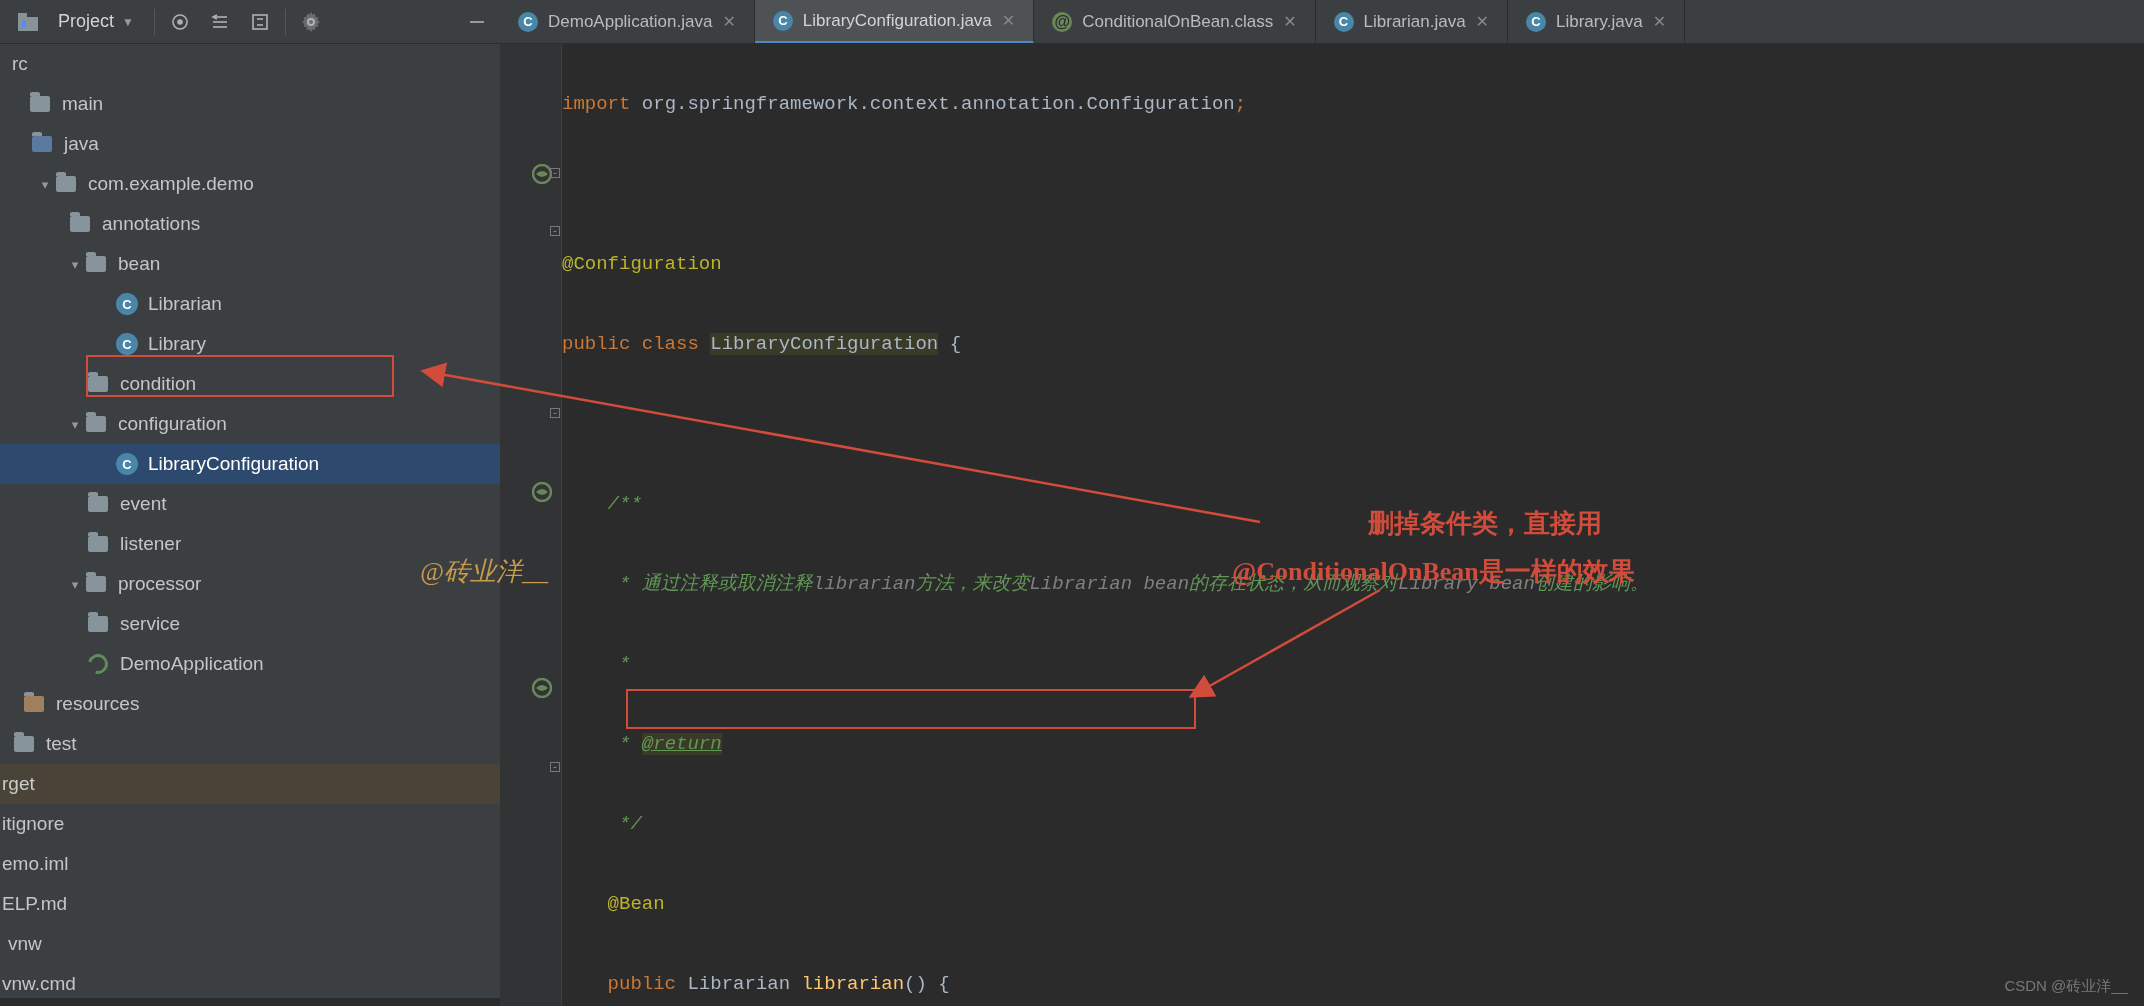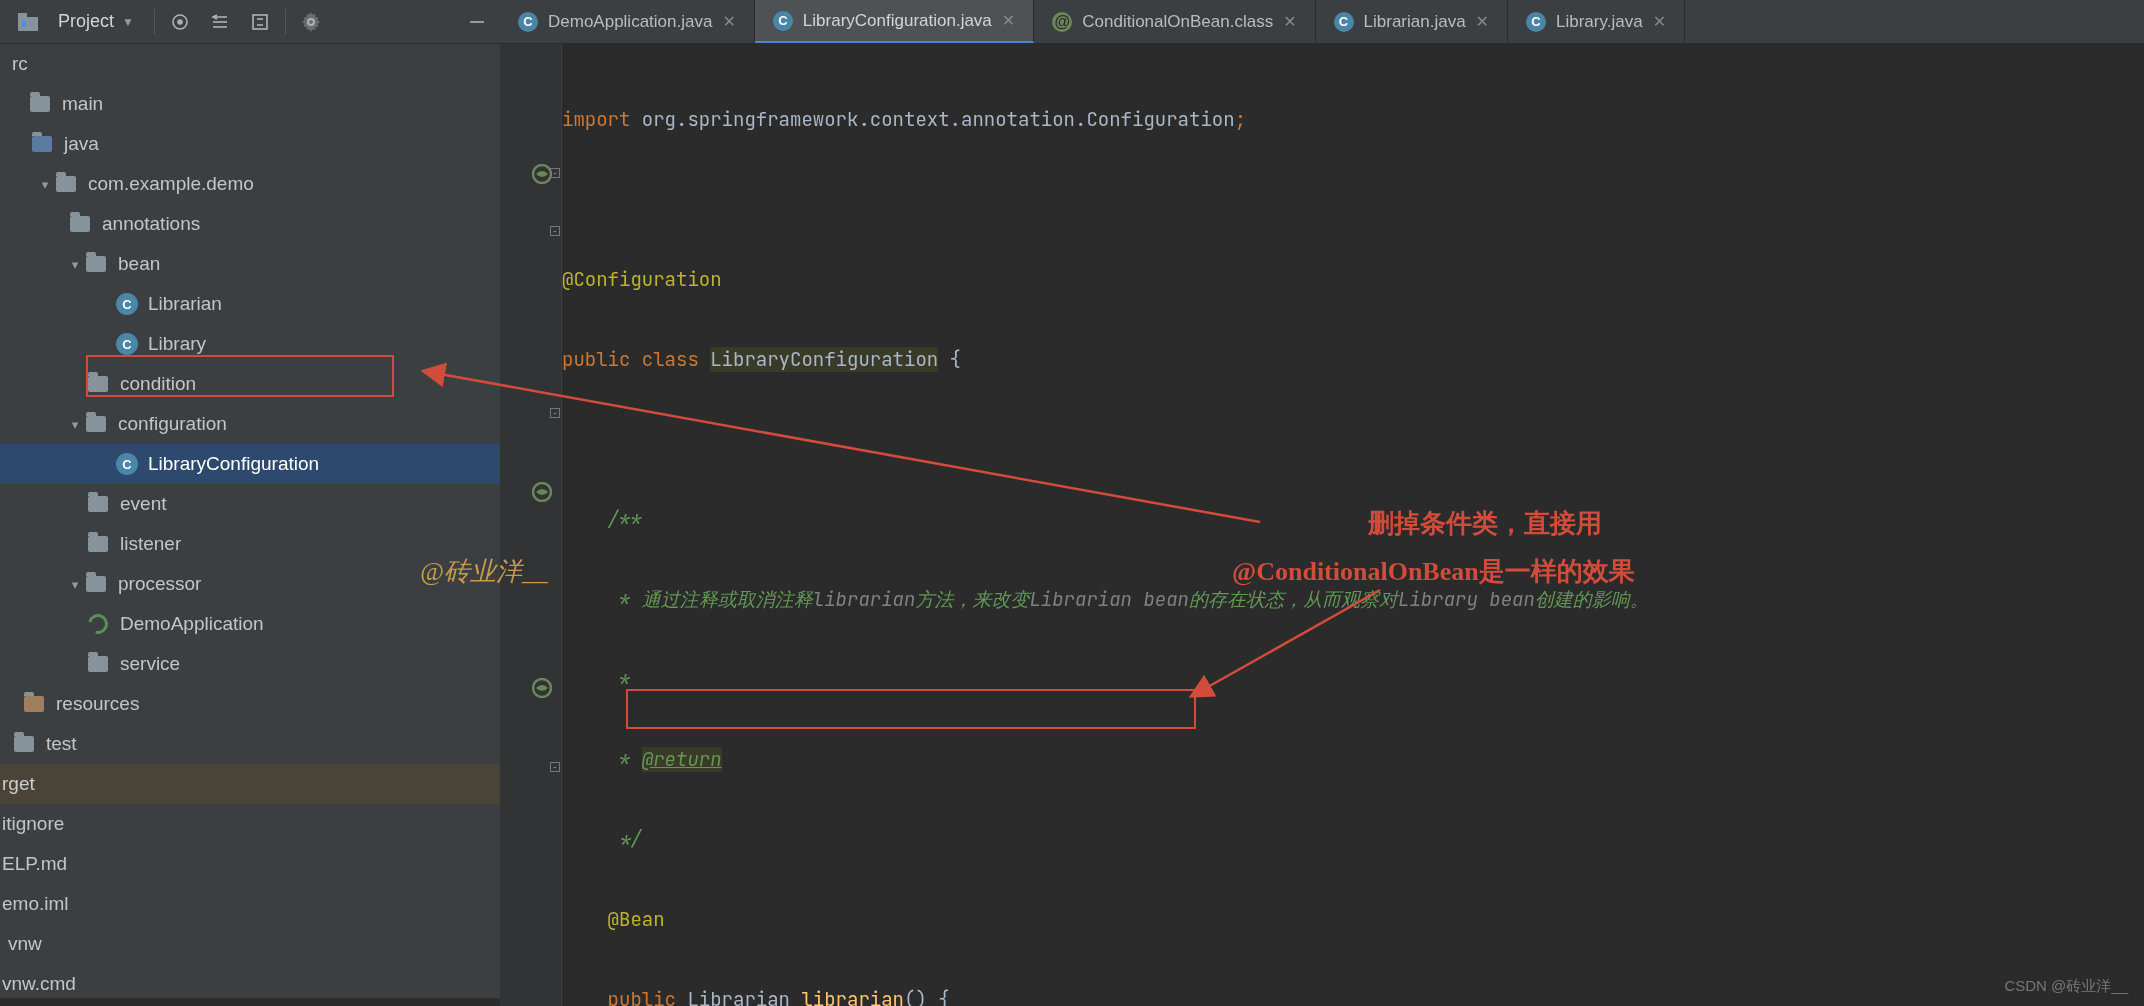--- a/index.html
+++ b/index.html
@@ -62,22 +62,23 @@
 }
 .gutter {
   position: absolute; left: 0; top: 0; width: 62px; bottom: 0;
   background: #313335; border-right: 1px solid #3c3f41;
 }
 .gutter-ico {
   position: absolute; left: 32px; width: 22px; height: 22px;
 }
 .code {
   position: absolute; left: 62px; top: 0; right: 0; bottom: 0;
-  padding-top: 16px; line-height: 40px; font-size: 19px;
+  padding-top: 0; line-height: 40px; font-size: 19px;
   white-space: pre;
+  font-family: Liberation Mono, monospace;
 }
 .kw { color: #cc7832; }
 .ann { color: #bbb529; }
 .cls { color: #a9b7c6; }
 .cmt { color: #629755; font-style: italic; }
 .cmtd { color: #808080; font-style: italic; }
 .link { color: #629755; font-style: italic; text-decoration: underline; background: #3a3a28; }
 .mth { color: #ffc66d; }
 .hlname { background: #3a3a28; }
 .redbox { border: 2px solid #d24c3b; position: absolute; }
@@ -240,53 +241,53 @@
   </div>
   <div class="tree-row" style="padding-left:66px">
     <span class="arrow">▾</span>
     <span class="ficon">
         <span class="folder pkg"></span>
       </span>
     <span>processor</span>
   </div>
   <div class="tree-row" style="padding-left:86px">
     <span class="ficon">
+        <span class="folder pkg"></span>
+      </span>
+    <span>service</span>
+  </div>
+  <div class="tree-row" style="padding-left:86px">
+    <span class="ficon">
         <span class="ring"></span>
       </span>
     <span>DemoApplication</span>
-  </div>
-  <div class="tree-row" style="padding-left:86px">
-    <span class="ficon">
-        <span class="folder pkg"></span>
-      </span>
-    <span>service</span>
   </div>
   <div class="tree-row" style="padding-left:22px">
     <span class="ficon">
         <span class="folder" style="background:#a0805c"></span>
       </span>
     <span>resources</span>
   </div>
   <div class="tree-row" style="padding-left:12px">
     <span class="ficon">
         <span class="folder"></span>
       </span>
     <span>test</span>
   </div>
   <div class="tree-row" style="padding-left:2px;background:#4a4438;color:#ccc">
     <span>rget</span>
   </div>
   <div class="tree-row" style="padding-left:2px">
     <span>itignore</span>
   </div>
   <div class="tree-row" style="padding-left:2px">
+    <span>emo.iml</span>
+  </div>
+  <div class="tree-row" style="padding-left:2px">
     <span>ELP.md</span>
-  </div>
-  <div class="tree-row" style="padding-left:2px">
-    <span>emo.iml</span>
   </div>
   <div class="tree-row" style="padding-left:8px">
     <span>vnw</span>
   </div>
   <div class="tree-row" style="padding-left:2px">
     <span>vnw.cmd</span>
   </div>
 </div>
 
 <div class="editor">

